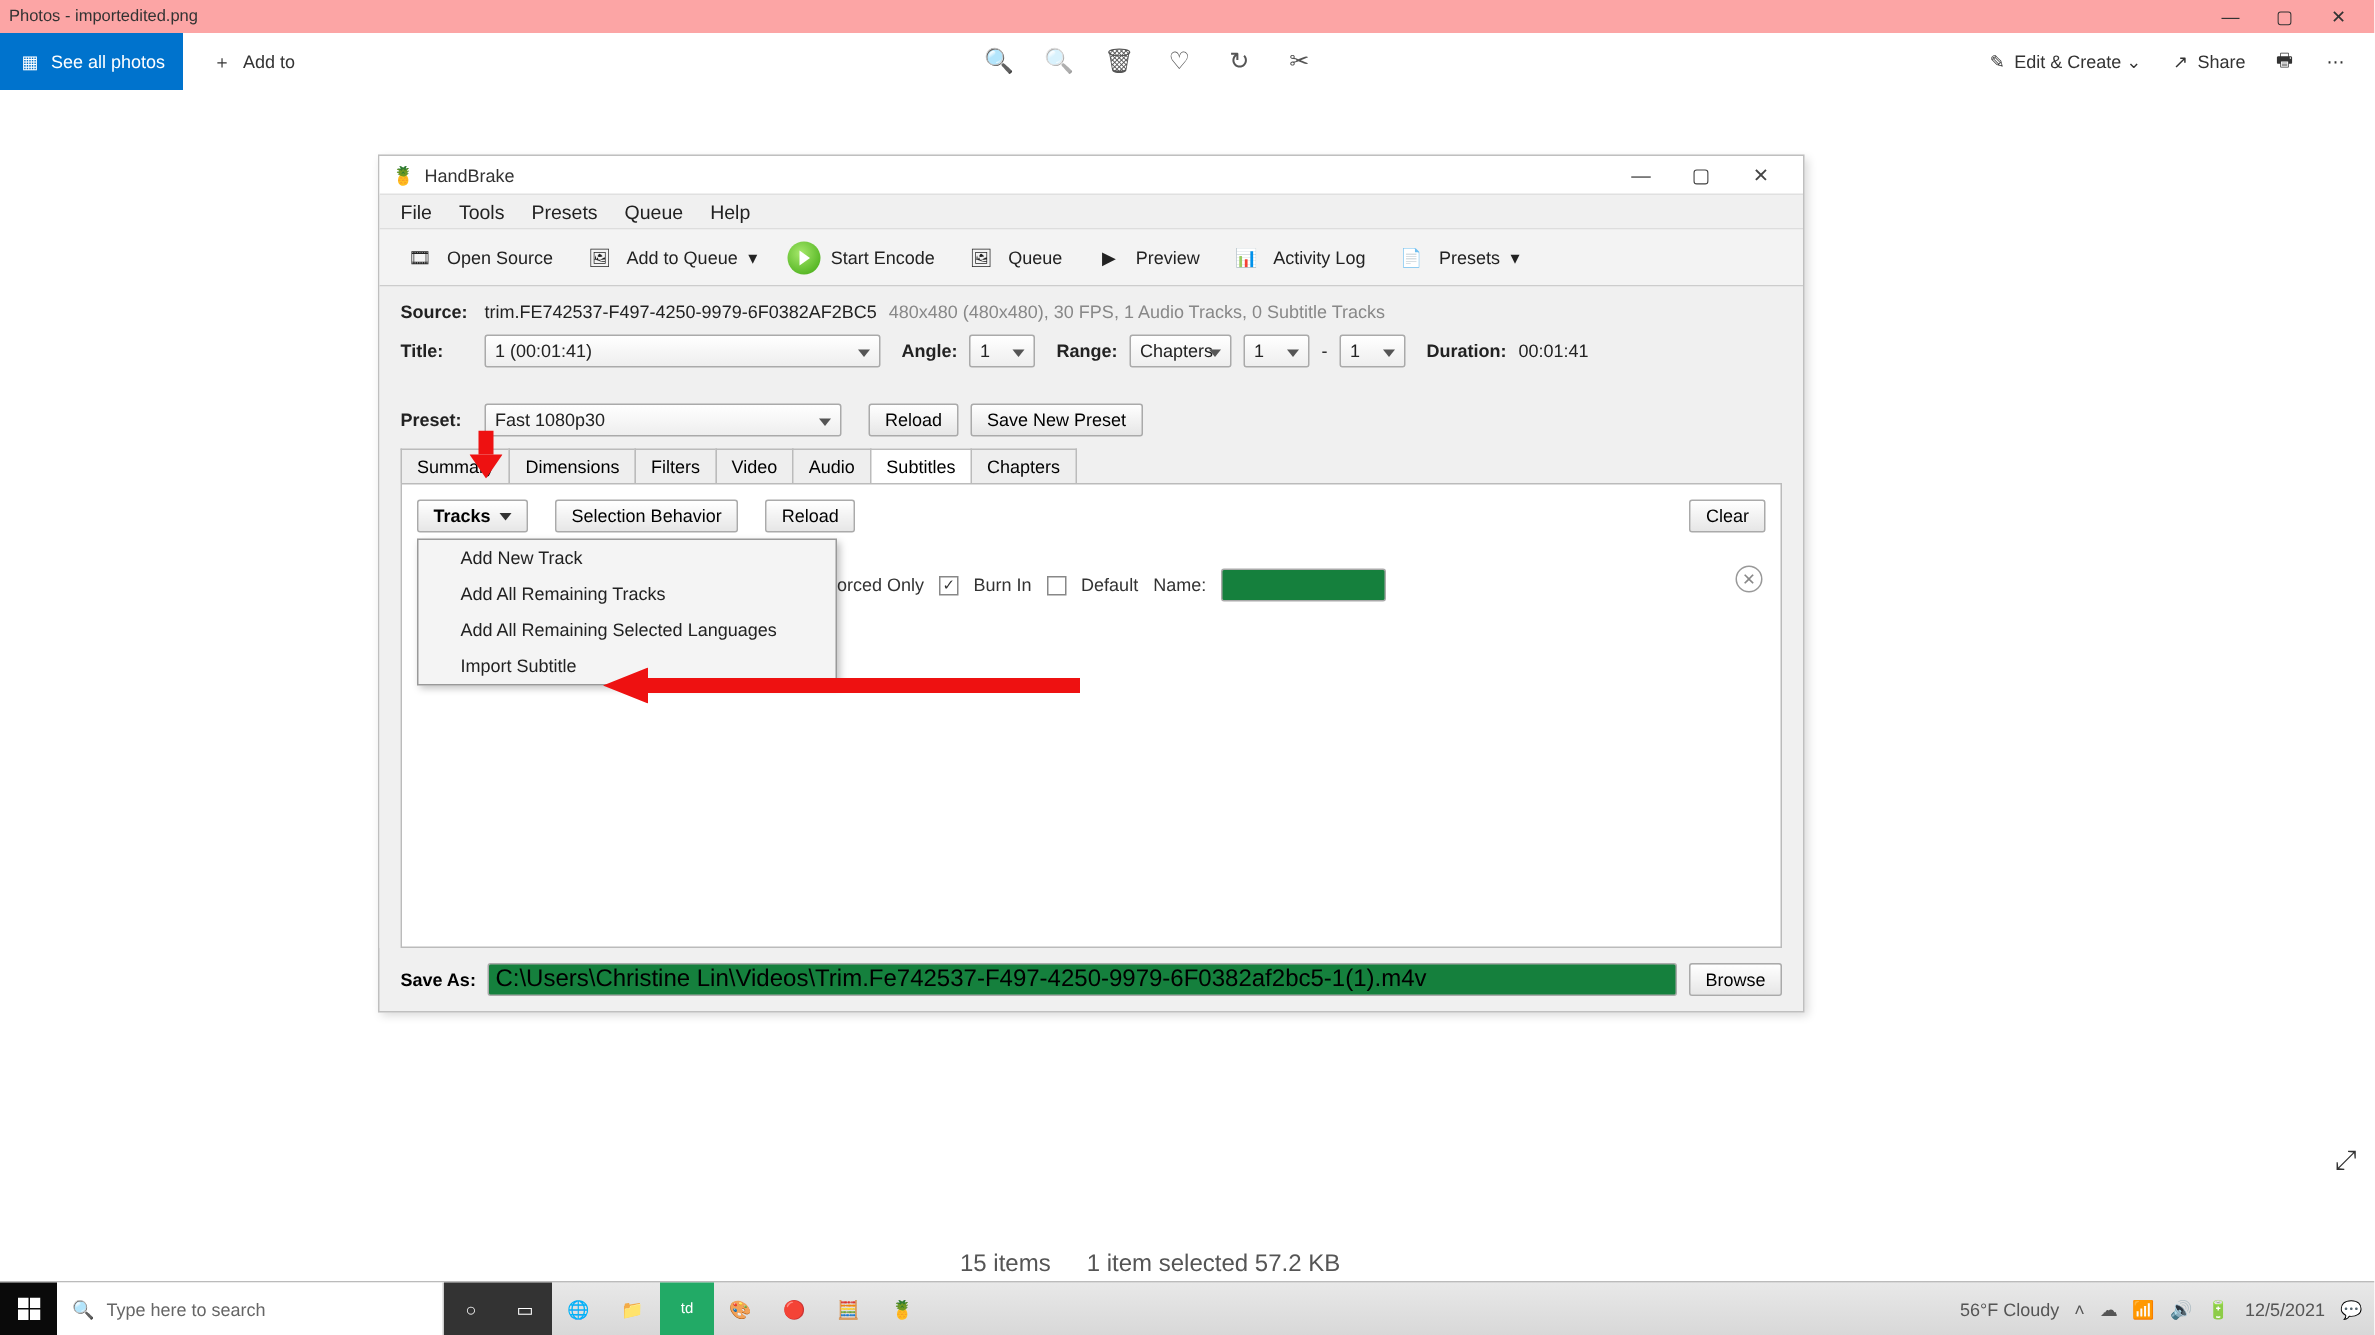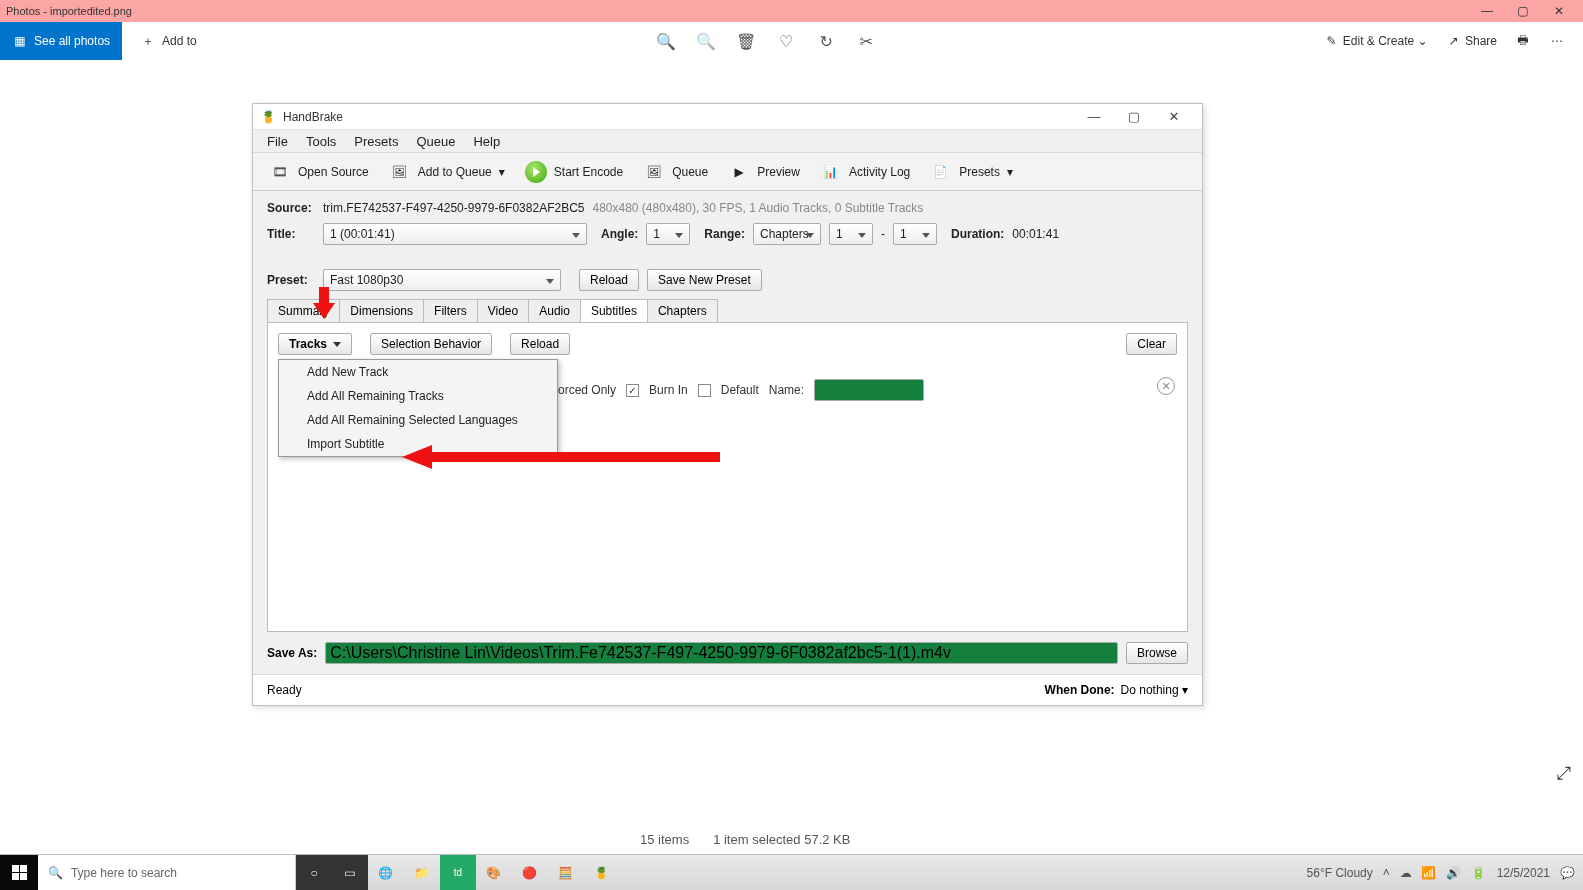--- a/index.html
+++ b/index.html
@@ -257,33 +257,25 @@
       <div class="remove-circ">✕</div>
     </div>
   </div>
 
   <div class="save-row">
     <span class="lbl" style="min-width:auto">Save As:</span>
     <input type="text" value="C:\Users\Christine Lin\Videos\Trim.Fe742537-F497-4250-9979-6F0382af2bc5-1(1).m4v" style="">
     <button class="btn">Browse</button>
   </div>
 
-  <div class="status-bar">
-    <span>Ready</span>
-    <div class="spacer"></div>
-    <span style="font-weight:600">When Done:</span>
-    <span style="margin-left:6px">
-      <span>Do nothing</span> ▾
-    </span>
-  </div>
 </div>
 
 <div class="expand-ico">⤢</div>
 
-<div style="position:absolute; left:640px; bottom:36px; height:22px; display:flex; gap:24px; font-size:13px; color:#555;">
+<div style="position:absolute; left:640px; bottom:36px; height:22px; display:flex; align-items:center; gap:24px; font-size:16px; color:#555;">
   <span>15 items</span>
   <span>1 item selected  57.2 KB</span>
 </div>
 
 <div class="taskbar">
   <div class="start-btn">
     <svg width="15" height="15" viewBox="0 0 15 15">
       <rect x="0" y="0" width="7" height="7" fill="#fff"></rect>
         <rect x="8" y="0" width="7" height="7" fill="#fff"></rect>
       <rect x="0" y="8" width="7" height="7" fill="#fff"></rect>

